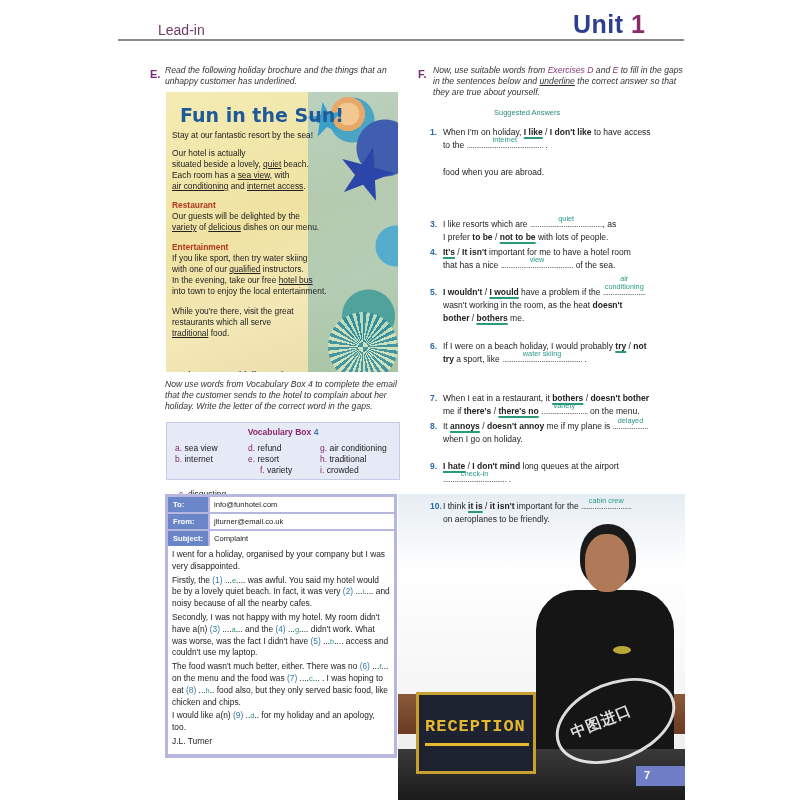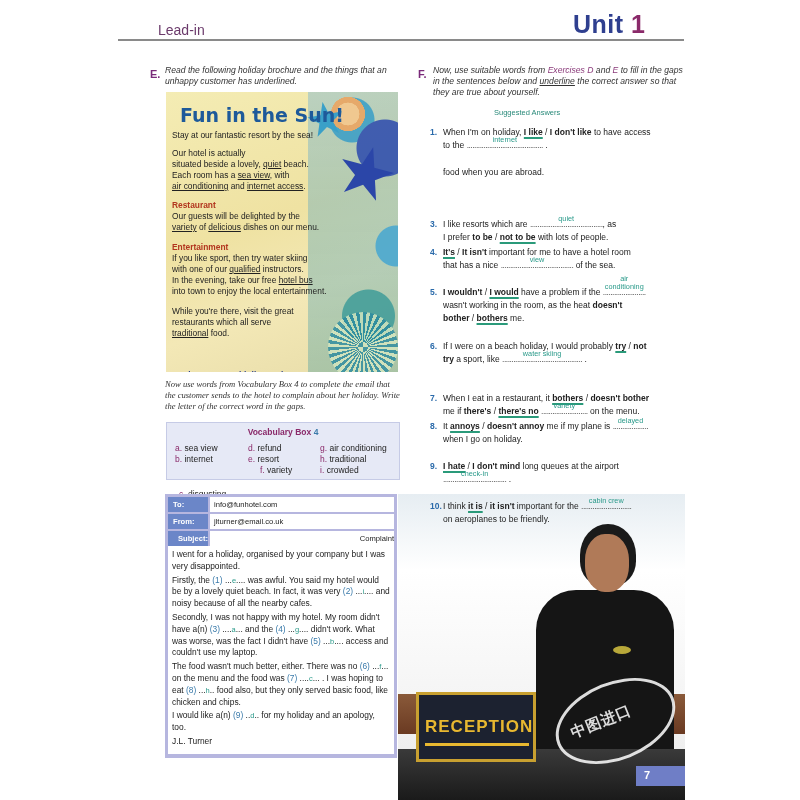--- a/index.html
+++ b/index.html
@@ -69,21 +69,21 @@
 
   
   .photo { left: 398px; top: 494px; width: 287px; height: 306px; overflow: hidden;
      background: linear-gradient(180deg, #e6edf2 0%, #ffffff 25%, #f4f4f4 70%, #e8e8e8 100%); }
   .photo .wall { position:absolute; left:0; top: 200px; width: 100%; height: 40px; background: linear-gradient(180deg,#8a5a3a,#6a3a22); }
   .photo .desk { position:absolute; left:0; top: 255px; width: 100%; height: 51px; background: linear-gradient(180deg,#3a3a3a,#1a1a1a); }
   .photo .hair { position:absolute; left: 182px; top: 30px; width: 56px; height: 62px; border-radius: 50% 50% 40% 40%; background: #1a1a1a; }
   .photo .face { position:absolute; left: 187px; top: 40px; width: 44px; height: 58px; border-radius: 45%; background: #b07a58; }
   .photo .body { position:absolute; left: 138px; top: 96px; width: 138px; height: 170px; border-radius: 40px 40px 0 0; background: #151515; }
   .photo .badge { position:absolute; left: 215px; top: 152px; width: 18px; height: 8px; border-radius: 50%; background: #b8a83a; }
-  .sign { position: absolute; left: 18px; top: 198px; width: 120px; height: 70px; background: #1c2230; border: 3px solid #c8a030; }
+  .sign { position: absolute; left: 18px; top: 198px; width: 120px; height: 82px; background: #1c2230; border: 3px solid #c8a030; font-family: Liberation Mono, monospace; }
   .sign-text { position: absolute; left: 6px; top: 22px; font-size: 17px; font-weight: bold; color: #e8b830; letter-spacing: 1px; }
   .sign-bar { position:absolute; left: 6px; top: 48px; width: 104px; height: 3px; background: #e8b830; }
   .stamp { position: absolute; left: 155px; top: 188px; width: 125px; height: 78px; border: 3px solid rgba(255,255,255,0.85); border-radius: 50%; transform: rotate(-22deg); }
   .stamp-text { position:absolute; left: 14px; top: 22px; font-size: 15px; font-weight: bold; color: rgba(255,255,255,0.85); letter-spacing: 1px; }
   .page-num { left: 636px; top: 766px; width: 49px; height: 20px; background: #6f7ec6; color: #fff; font-size: 11px; font-weight: bold; padding: 3px 0 0 8px; }
 </style>
 </head>
 <body>
 
 <div class="abs header-lead">Lead-in</div>
@@ -129,21 +129,21 @@
 
   <div class="b-text" style="top:214px;">
     <div>While you're there, visit the great</div>
     <div>restaurants which all serve</div>
     <div><u>traditional</u><span> food.</span></div>
   </div>
 
   <div class="b-text b-book" style="top:272px;margin-top:6px;">Book now to avoid disappointment!</div>
 </div>
 
-<div class="abs instr" style="left:165px;top:379px;width:236px;font-family:Liberation Serif, serif;">Now use words from Vocabulary Box 4 to complete the email that the customer sends to the hotel to complain about her holiday. Write the letter of the correct word in the gaps.</div>
+<div class="abs instr" style="left:165px;top:379px;width:236px;">Now use words from Vocabulary Box 4 to complete the email that the customer sends to the hotel to complain about her holiday. Write the letter of the correct word in the gaps.</div>
 
 <div class="abs vocab">
   <div class="vocab-title"><span>Vocabulary Box</span> <span class="n">4</span></div>
   <div class="vocab-item" style="left:8px;top:20px;"><span class="l">a.</span> <span>sea view</span></div>
   <div class="vocab-item" style="left:8px;top:31px;"><span class="l">b.</span> <span>internet</span></div>
   <div class="vocab-item" style="left:12px;top:42px;margin-top:24px;"><span class="l">c.</span> <span>disgusting</span></div>
   <div class="vocab-item" style="left:81px;top:20px;"><span class="l">d.</span> <span>refund</span></div>
   <div class="vocab-item" style="left:81px;top:31px;"><span class="l">e.</span> <span>resort</span></div>
   <div class="vocab-item" style="left:93px;top:42px;"><span class="l">f.</span> <span>variety</span></div>
   <div class="vocab-item" style="left:153px;top:20px;"><span class="l">g.</span> <span>air conditioning</span></div>
@@ -153,21 +153,21 @@
 
 <div class="abs email">
   <div class="email-row" style="top:3px;padding-left:9px;">
     <div class="email-label">To:</div>
     <div class="email-val">info@funhotel.com</div>
   </div>
   <div class="email-row" style="top:20px;">
     <div class="email-label">From:</div>
     <div class="email-val">jlturner@email.co.uk</div>
   </div>
-  <div class="email-row" style="top:37px;text-align:right;">
+  <div class="email-row" style="top:37px;">
     <div class="email-label">Subject:</div>
     <div class="email-val">Complaint</div>
   </div>
   <div class="email-body">
     <p>I went for a holiday, organised by your company but I was very disappointed.</p>
     <p><span>Firstly, the </span><span class="gap-num">(1)</span> ...<span class="gap-ans">e</span>....<span> was awful. You said my hotel would be by a lovely quiet beach. In fact, it was very </span><span class="gap-num">(2)</span> ...<span class="gap-ans">i</span>....<span> and noisy because of all the nearby cafes.</span></p>
     <p><span>Secondly, I was not happy with my hotel. My room didn't have a(n) </span><span class="gap-num">(3)</span> ....<span class="gap-ans">a</span>...<span> and the </span><span class="gap-num">(4)</span> ...<span class="gap-ans">g</span>....<span> didn't work. What was worse, was the fact I didn't have </span><span class="gap-num">(5)</span> ...<span class="gap-ans">b</span>....<span> access and couldn't use my laptop.</span></p>
     <p><span>The food wasn't much better, either. There was no </span><span class="gap-num">(6)</span> ...<span class="gap-ans">f</span>...<span> on the menu and the food was </span><span class="gap-num">(7)</span> ....<span class="gap-ans">c</span>...<span> . I was hoping to eat </span><span class="gap-num">(8)</span> ...<span class="gap-ans">h</span>..<span> food also, but they only served basic food, like chicken and chips.</span></p>
     <p><span>I would like a(n) </span><span class="gap-num">(9)</span> ..<span class="gap-ans">d</span>..<span> for my holiday and an apology, too.</span></p>
     <p>J.L. Turner</p>

